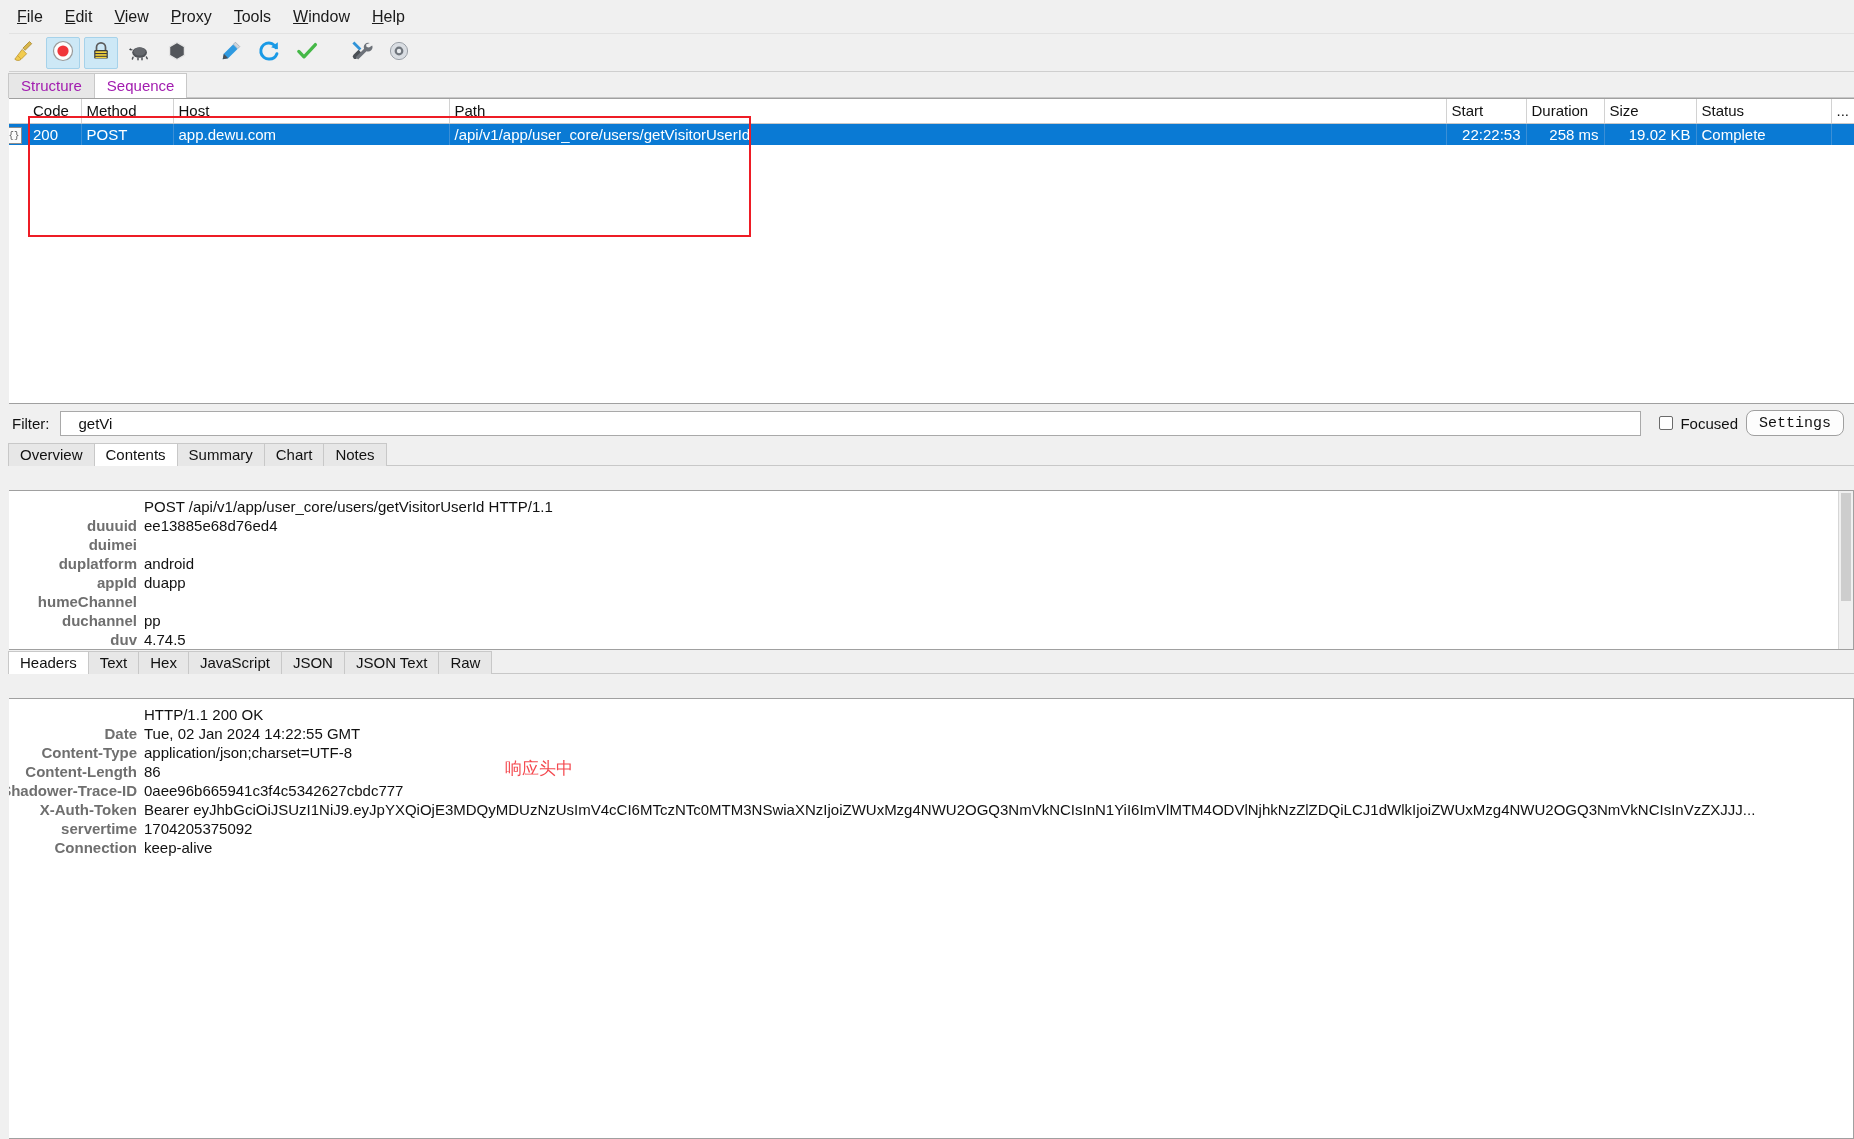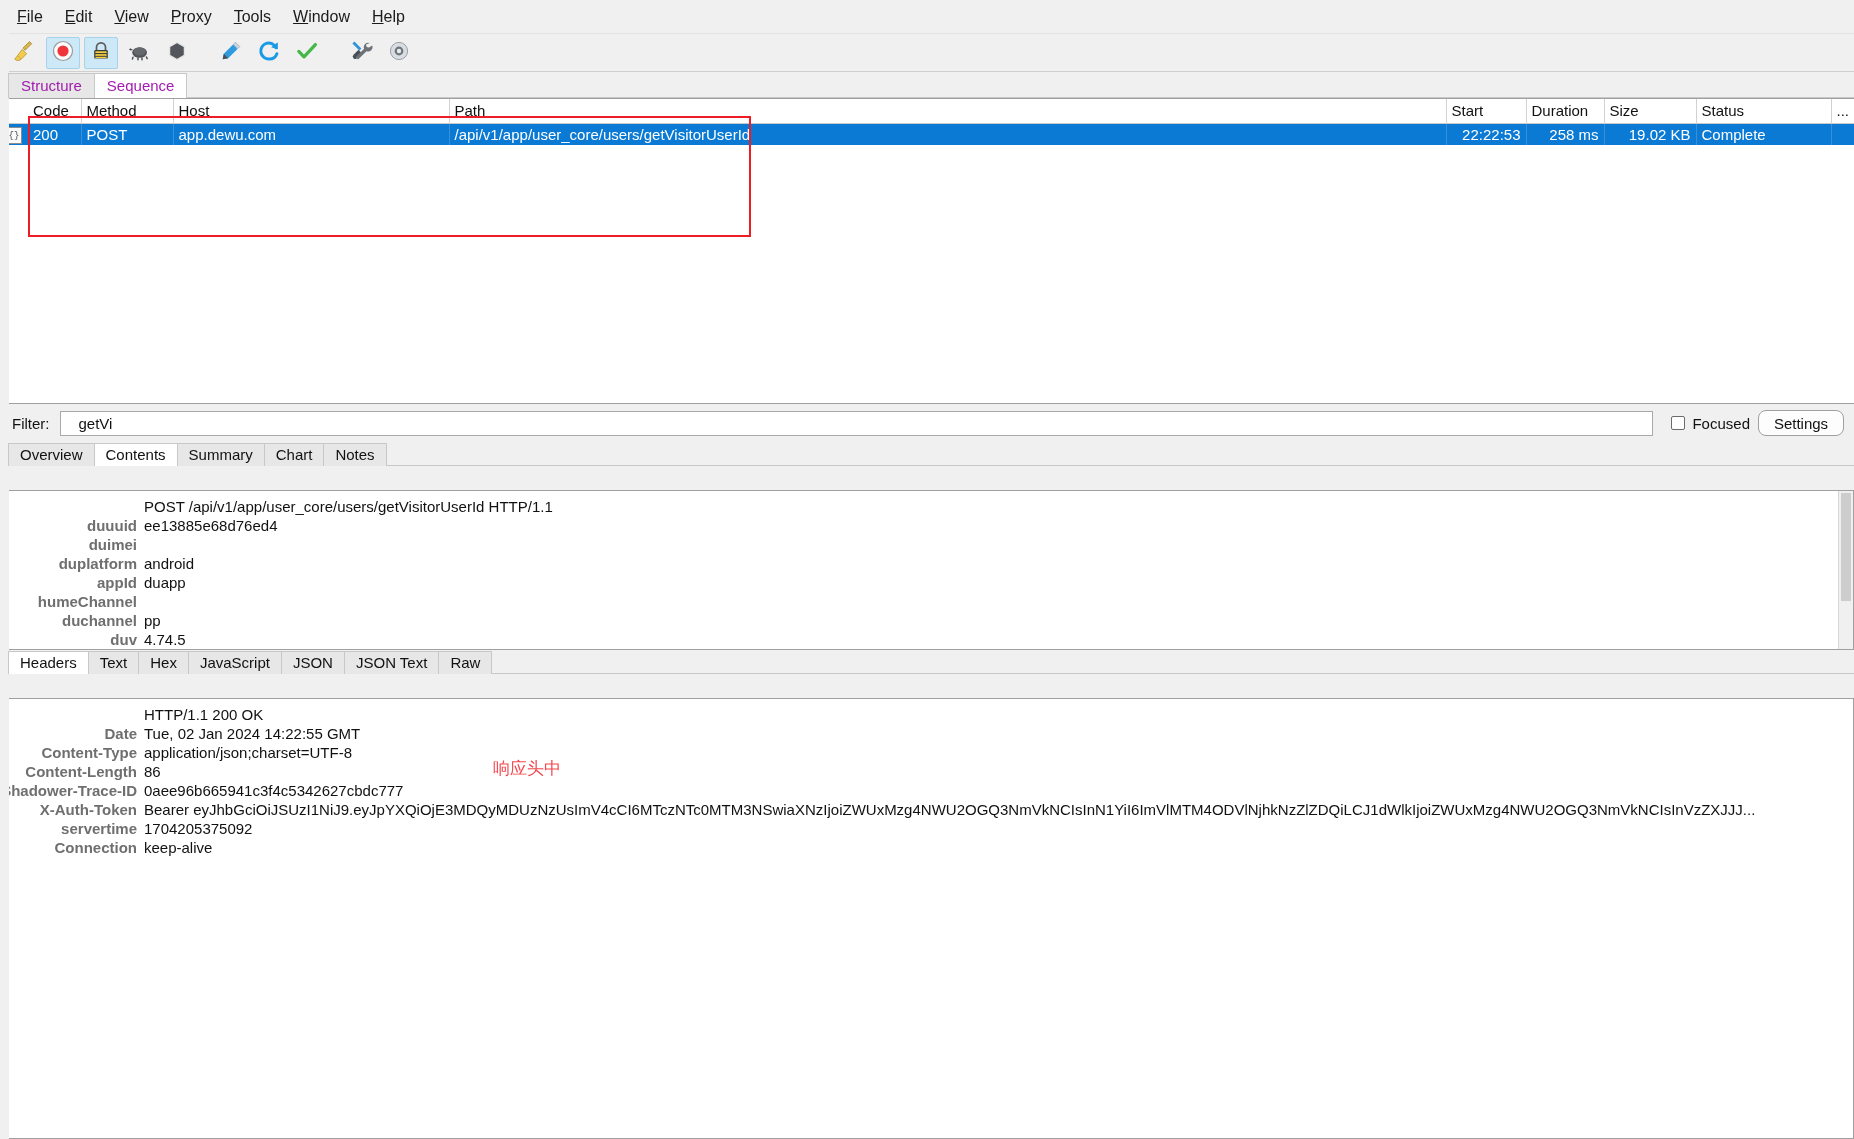--- a/index.html
+++ b/index.html
@@ -184,21 +184,21 @@
   .chk-label { font-size: 15px; color: #111; }
   .btn {
     height: 26px;
     min-width: 86px;
     padding: 0 12px;
     font-size: 15px;
     color: #111;
     background: #fdfdfd;
     border: 1px solid #a0a0a0;
     border-radius: 8px;
-    font-family: Liberation Sans, sans-serif;
+    font-family: Liberation Mono, monospace;
   }
 
   
   .pane { display: flex; flex-direction: column; background:#f0f0f0;gap:24px; }
   .pane-tabs {
     height: 24px;
     background: #f0f0f0;
     display: flex;
     align-items: flex-end;
     padding-left: 8px;
@@ -255,21 +255,21 @@
   .vscroll .thumb {
     position: absolute;
     left: 2px; right: 2px;
     top: 2px;
     height: 108px;
     background: #cdcdcd;
   }
 
   .annotation-cn {
     position: absolute;
-    left: 492px; top: 58px;
+    left: 504px; top: 58px;
     font-size: 17px;
     color: #f4494f;
     font-family: "DejaVu Sans", sans-serif;
     white-space: nowrap;
   }
 
   .left-rail {
     position: absolute;
     left: 0; top: 0; bottom: 0; width: 9px;
     background: #f0f0f0;

